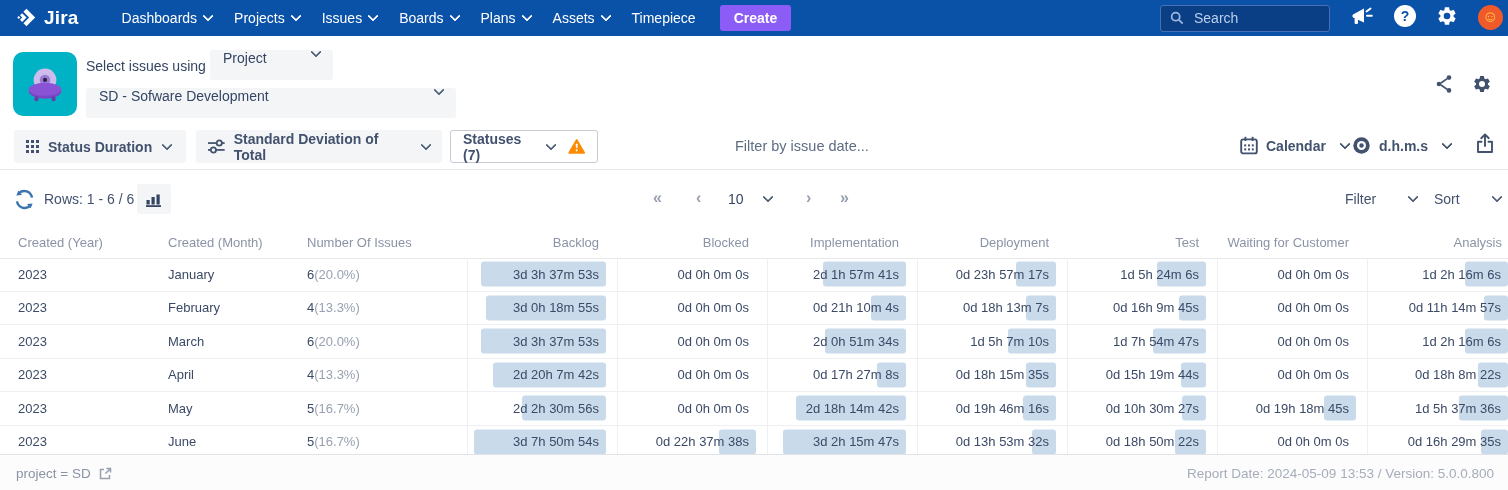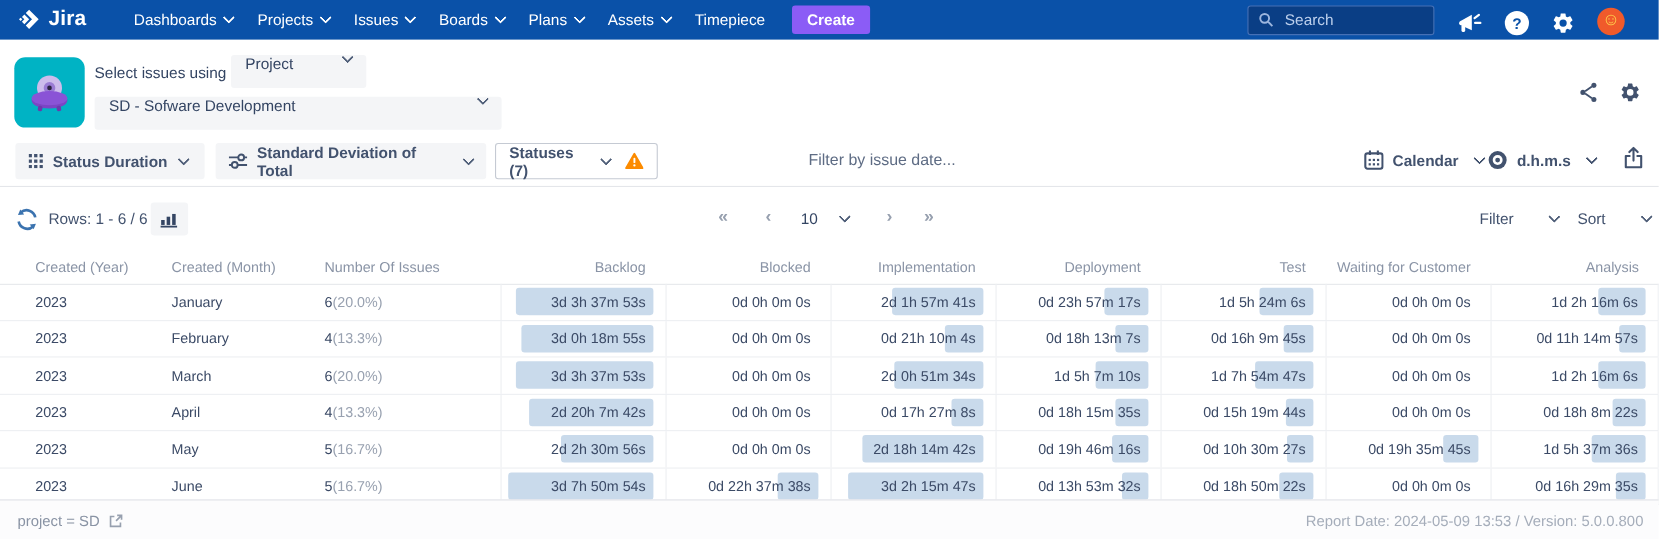--- a/index.html
+++ b/index.html
@@ -10,21 +10,21 @@
           display:flex;align-items:center;color:#fff;z-index:5}
   .logo{display:flex;align-items:center;gap:7px;margin-left:15px;margin-right:32px}
   .logo-text{font-size:19px;font-weight:700;letter-spacing:.2px}
   .nav-item{display:flex;align-items:center;height:36px;padding:0 11px;font-size:14px;
             font-weight:500;cursor:pointer;white-space:nowrap}
   .chev{display:inline-block;width:6px;height:6px;border-right:2px solid currentColor;
         border-bottom:2px solid currentColor;transform:rotate(45deg);margin-left:7px;
         position:relative;top:-2px;border-radius:1px;flex:0 0 auto}
   .create-btn{margin-left:13px;background:#8b5cf6;border-radius:3px;padding:5px 14px;
               font-size:14px;font-weight:700;cursor:pointer}
-  .nav-right{margin-left:auto;display:flex;align-items:flex-end;gap:20px;margin-right:31px}
+  .nav-right{margin-left:auto;display:flex;align-items:flex-start;gap:20px;margin-right:5px}
   .search-box{display:flex;align-items:center;gap:8px;width:170px;height:27px;
               background:#0A3E85;border:1px solid #4670B5;border-radius:3px;
               padding:0 9px;box-sizing:border-box}
   .search-box input{background:transparent;border:none;outline:none;color:#E8F0FC;
                     font-size:14px;width:120px;font-family:inherit}
   .search-box input::placeholder{color:#BCCFEC;opacity:1}
   .nav-circle{width:22px;height:22px;border-radius:50%;background:#fff;color:#0A51A8;
               font-weight:700;font-size:14px;display:flex;align-items:center;
               justify-content:center;cursor:pointer}
   .avatar{width:25px;height:25px;border-radius:50%;background:#F05A2B;display:flex;
@@ -72,21 +72,21 @@
             font-weight:500;color:#42526E;cursor:pointer}
   #ctl-filter{left:1345px}#ctl-sort{left:1434px}
   .list-ctl .chev{color:#505F79}
   
   .thead{position:absolute;top:226px;left:0;width:1508px;height:32px;display:flex;
          align-items:center;border-bottom:1px solid #E6E8EC;font-size:13px;color:#8A94A6}
   .tbody{position:absolute;top:258px;left:0;width:1508px}
   .trow{display:flex;align-items:center;height:32.5px;border-bottom:1px solid #EDEFF2;
         font-size:13px;color:#3B4A66}
   .trow:last-child{border-bottom:1px solid #D9DCE1}
-  .c-year{width:156px;padding-left:32px;box-sizing:border-box;flex:0 0 auto}
+  .c-year{width:168px;padding-left:18px;box-sizing:border-box;flex:0 0 auto}
   .c-month{width:139px;flex:0 0 auto}
   .c-issues{width:160px;flex:0 0 auto;display:flex;align-items:baseline}
   .c-issues .pct{color:#98A1B0}
   .c-dur{width:150px;flex:0 0 auto;position:relative;text-align:right;padding-right:18px;
          box-sizing:border-box;height:100%;display:flex;align-items:center;justify-content:flex-end}
   .trow .c-dur{border-left:1px solid #EDEFF2}
   .trow .c-dur:last-child{width:153px;border-right:1px solid #EDEFF2}
   .thead .c-dur:last-child{width:153px}
   .bar{position:absolute;right:11px;top:50%;transform:translateY(-50%);height:25px;
        border-radius:3px;background:#C9DAEB;z-index:0}
@@ -480,21 +480,21 @@
       <div class="c-dur">
         <div class="bar" style="width: 33px;"></div>
         <span class="val">0d 19h 46m 16s</span>
       </div>
       <div class="c-dur">
         <div class="bar" style="width: 24px;"></div>
         <span class="val">0d 10h 30m 27s</span>
       </div>
       <div class="c-dur">
         <div class="bar" style="width: 32px;"></div>
-        <span class="val">0d 19h 35m 45s</span>
+        <span class="val">0d 19h 18m 45s</span>
       </div>
       <div class="c-dur">
         <div class="bar" style="width: 49px;"></div>
         <span class="val">1d 5h 37m 36s</span>
       </div>
     </div>
     <div class="trow">
       <div class="c-year">2023</div>
       <div class="c-month">June</div>
       <div class="c-issues">

